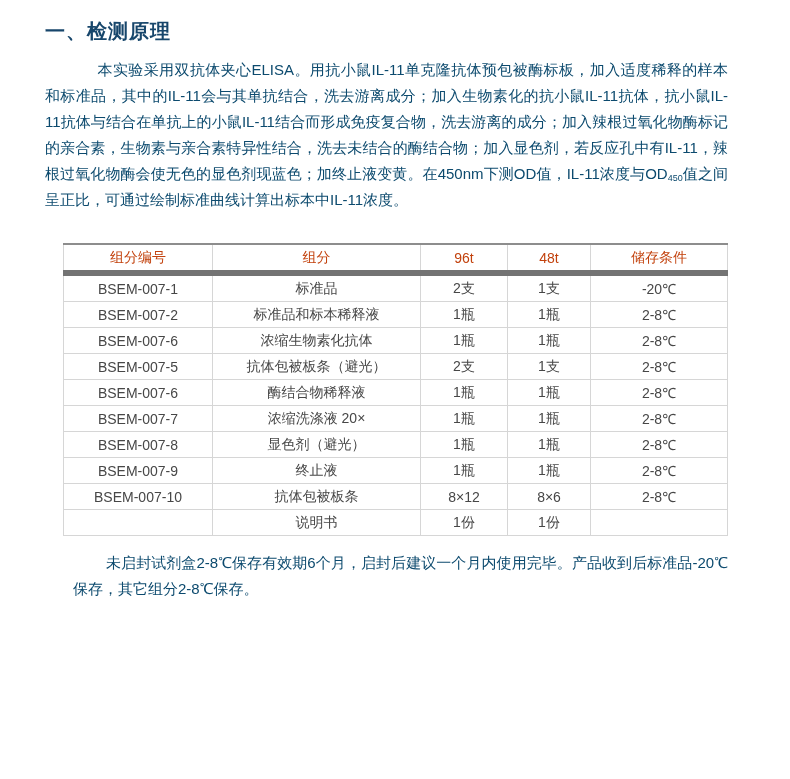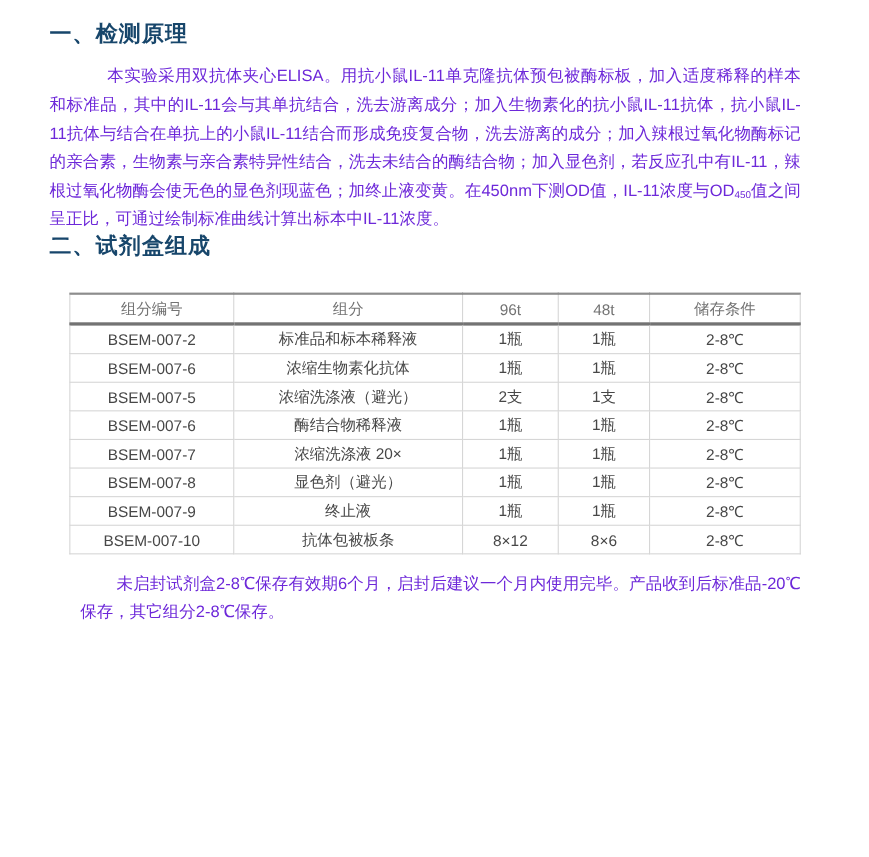--- a/index.html
+++ b/index.html
@@ -26,21 +26,21 @@
     font-size: 20px;
     line-height: 23px;
     font-weight: 700;
     color: #17466b;
     letter-spacing: 1px;
   }
   .body-para {
     margin: 14px 0 0 0;
     font-size: 15px;
     line-height: 26px;
-    color: #6d28d9;
+    color: #0c4a6e;
     text-align: justify;
   }
   .indent-large { text-indent: 3.5em; }
   .indent-small { text-indent: 2.2em; margin-left: 28px; }
   .mt-sec2 { margin-top: 22px; }
   .mt-sec3 { margin-top: 47px; }
   sub.od-sub {
     font-size: 9px;
     line-height: 0;
     vertical-align: baseline;
@@ -62,75 +62,81 @@
     height: 25px;
     padding: 0 2px;
     text-align: center;
     vertical-align: middle;
     font-weight: 400;
     overflow: hidden;
     white-space: nowrap;
   }
   table.kit-table thead th {
     border-top: none;
-    border-bottom: 3px solid #737373;
-    color: #737373;
+    border-bottom: 6px solid #737373;
+    color: #c2410c;
   }
   .col-1 { width: 149px; }
   .col-2 { width: 208px; }
   .col-3 { width: 87px; }
   .col-4 { width: 83px; }
   .col-5 { width: 137px; }
 </style>
 </head>
 <body>
 
 <div class="page">
 
   <h2 class="section-heading">一、检测原理</h2>
 
   <p class="body-para indent-large"><span>本实验采用双抗体夹心ELISA。用抗小鼠IL-11单克隆抗体预包被酶标板，加入适度稀释的样本和标准品，其中的IL-11会与其单抗结合，洗去游离成分；加入生物素化的抗小鼠IL-11抗体，抗小鼠IL-11抗体与结合在单抗上的小鼠IL-11结合而形成免疫复合物，洗去游离的成分；加入辣根过氧化物酶标记的亲合素，生物素与亲合素特异性结合，洗去未结合的酶结合物；加入显色剂，若反应孔中有IL-11，辣根过氧化物酶会使无色的显色剂现蓝色；加终止液变黄。在450nm下测OD值，IL-11浓度与OD</span><sub class="od-sub">450</sub><span>值之间呈正比，可通过绘制标准曲线计算出标本中IL-11浓度。</span></p>
 
-  <h2 class="section-heading mt-sec2">二、试剂盒组成</h2>
 
   <table class="kit-table">
     <colgroup>
       <col class="col-1">
         <col class="col-2">
         <col class="col-3">
         <col class="col-4">
         <col class="col-5">
     </colgroup>
     <thead>
       <tr>
         <th>组分编号</th>
         <th>组分</th>
         <th>96t</th>
         <th>48t</th>
         <th>储存条件</th>
       </tr>
     </thead>
     <tbody>
         <tr>
+          <td>BSEM-007-1</td>
+          <td>标准品</td>
+          <td>2支</td>
+          <td>1支</td>
+          <td>-20℃</td>
+        </tr>
+        <tr>
           <td>BSEM-007-2</td>
           <td>标准品和标本稀释液</td>
           <td>1瓶</td>
           <td>1瓶</td>
           <td>2-8℃</td>
         </tr>
         <tr>
           <td>BSEM-007-6</td>
           <td>浓缩生物素化抗体</td>
           <td>1瓶</td>
           <td>1瓶</td>
           <td>2-8℃</td>
         </tr>
         <tr>
           <td>BSEM-007-5</td>
-          <td>浓缩洗涤液（避光）</td>
+          <td>抗体包被板条（避光）</td>
           <td>2支</td>
           <td>1支</td>
           <td>2-8℃</td>
         </tr>
         <tr>
           <td>BSEM-007-6</td>
           <td>酶结合物稀释液</td>
           <td>1瓶</td>
           <td>1瓶</td>
           <td>2-8℃</td>
@@ -156,19 +162,26 @@
           <td>1瓶</td>
           <td>2-8℃</td>
         </tr>
         <tr>
           <td>BSEM-007-10</td>
           <td>抗体包被板条</td>
           <td>8×12</td>
           <td>8×6</td>
           <td>2-8℃</td>
         </tr>
+        <tr>
+          <td></td>
+          <td>说明书</td>
+          <td>1份</td>
+          <td>1份</td>
+          <td></td>
+        </tr>
       </tbody>
   </table>
 
 
   <p class="body-para indent-small">未启封试剂盒2-8℃保存有效期6个月，启封后建议一个月内使用完毕。产品收到后标准品-20℃保存，其它组分2-8℃保存。</p>
 
 </div>
 
 </body></html>

